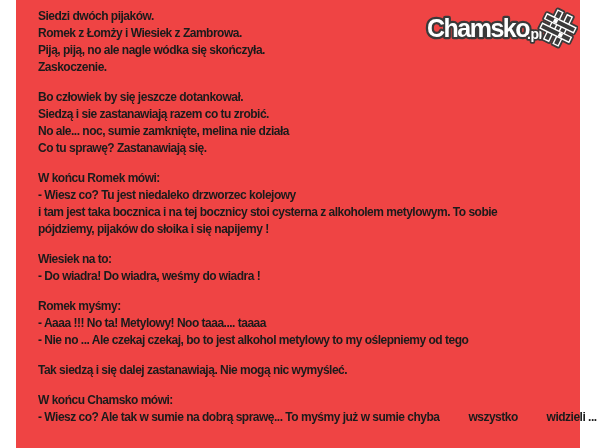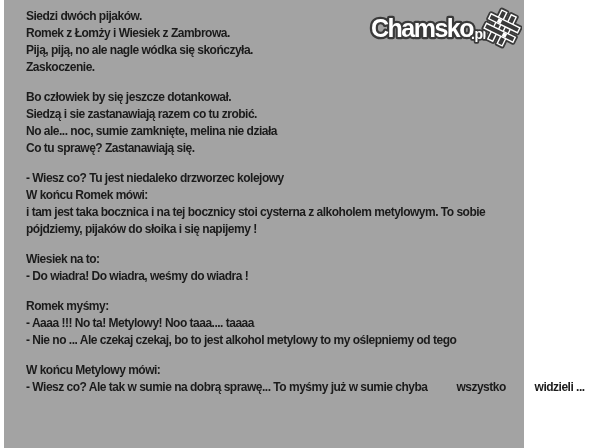--- a/index.html
+++ b/index.html
@@ -6,23 +6,23 @@
   body {
     width: 600px;
     height: 448px;
     background: #ffffff;
     overflow: hidden;
     position: relative;
     font-family: "Liberation Sans", sans-serif;
   }
   .canvas {
     position: absolute;
-    left: 4px; top: 0;
-    width: 520px; height: 448px;
-    background: #a3a3a3;
+    left: 16px; top: 0;
+    width: 564px; height: 448px;
+    background: #ef4444;
   }
   .joke {
     position: absolute;
     left: 22px;
     top: 8px;
     color: #1b1b1b;
     font-weight: bold;
     font-size: 12px;
     line-height: 17px;
     letter-spacing: -0.5px;
@@ -58,40 +58,43 @@
     </p>
 
     <p>
       <span class="ln">Bo człowiek by się jeszcze dotankował.</span>
       <span class="ln">Siedzą i sie zastanawiają razem co tu zrobić.</span>
       <span class="ln">No ale... noc, sumie zamknięte, melina nie działa</span>
       <span class="ln">Co tu sprawę? Zastanawiają się.</span>
     </p>
 
     <p>
+      <span class="ln">W końcu Romek mówi:</span>
       <span class="ln">- Wiesz co? Tu jest niedaleko drzworzec kolejowy</span>
-      <span class="ln">W końcu Romek mówi:</span>
       <span class="ln">i tam jest taka bocznica i na tej bocznicy stoi cysterna z alkoholem metylowym. To sobie</span>
       <span class="ln">pójdziemy, pijaków do słoika i się napijemy !</span>
     </p>
 
     <p>
       <span class="ln">Wiesiek na to:</span>
       <span class="ln">- Do wiadra! Do wiadra, weśmy do wiadra !</span>
     </p>
 
     <p>
       <span class="ln">Romek myśmy:</span>
       <span class="ln">- Aaaa !!! No ta! Metylowy! Noo taaa.... taaaa</span>
       <span class="ln">- Nie no ... Ale czekaj czekaj, bo to jest alkohol metylowy to my oślepniemy od tego</span>
     </p>
 
+    <p>
+      <span class="ln">Tak siedzą i się dalej zastanawiają. Nie mogą nic wymyśleć.</span>
+    </p>
 
     <p>
-      <span class="ln">W końcu Metylowy mówi:</span>
+      <span class="ln">W końcu Chamsko mówi:</span>
       <span class="ln">
         <span>- Wiesz co? Ale tak w sumie na dobrą sprawę... To myśmy już w sumie chyba</span>
         <span class="gap-word">wszystko</span>
         <span class="gap-word">widzieli ...</span>
       </span>
     </p>
 
   </div>
 
   <div class="logo">

